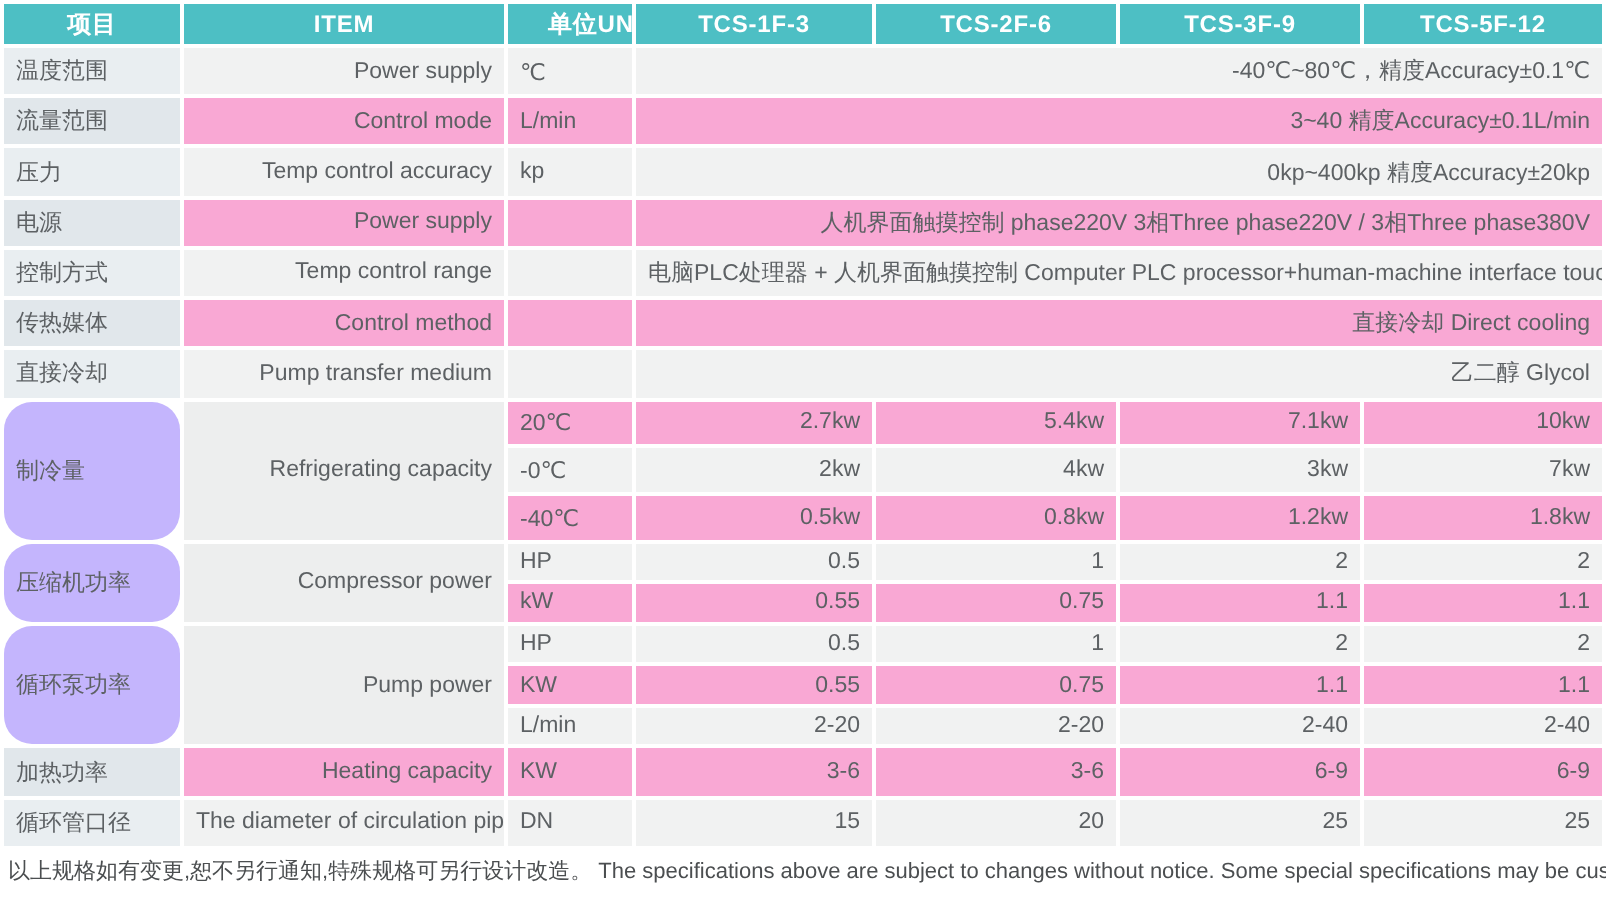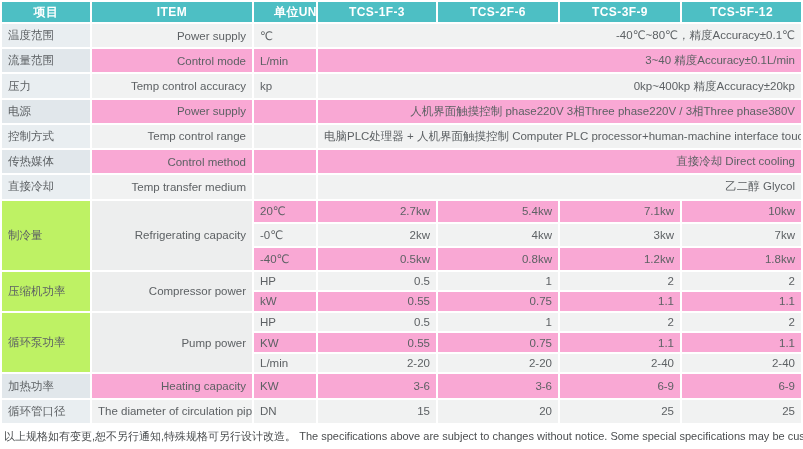--- a/index.html
+++ b/index.html
@@ -39,21 +39,21 @@
     vertical-align: middle;
   }
   td.cn   { color: #4e565d; padding-left: 13px; text-align: left; }
   td.en   { padding-left: 11px; text-align: right; }
   td.unit { padding-left: 7px;  text-align: left; }
   td.val, td.span { text-align: right; }
   tr.odd  td { background: #f1f2f2; }
   tr.even td { background: #f9a8d4; }
   tr.odd  td.cn { background: #e9eef1; }
   tr.even td.cn { background: #e1e7eb; margin-left: 24px; }
-  tr td.merged.cn { background: #bef264; }
+  tr td.merged.cn { background: #c4b5fd; border-radius: 14px; }
   tr td.merged.en { background: #edeeee; margin-left: 10px; }
   .footer {
     height: 22px;
     line-height: 20px;
     padding: 1px 4px 0 4px;
     font-size: 11px;
     color: #4b4e50;
     white-space: nowrap;
     overflow: hidden;
     background: #ffffff;
@@ -115,21 +115,21 @@
         <td class="span" colspan="4">电脑PLC处理器 + 人机界面触摸控制 Computer PLC processor+human-machine interface touch control</td>
       </tr>
       <tr class="even">
         <td class="cn">传热媒体</td>
         <td class="en">Control method</td>
         <td class="unit"></td>
         <td class="span" colspan="4">直接冷却 Direct cooling</td>
       </tr>
       <tr class="odd">
         <td class="cn">直接冷却</td>
-        <td class="en">Temp transfer medium</td>
+        <td class="en">Pump transfer medium</td>
         <td class="unit"></td>
         <td class="span" colspan="4">乙二醇 Glycol</td>
       </tr>
       <tr class="even">
         <td class="cn merged" rowspan="3">制冷量</td>
         <td class="en merged" rowspan="3">Refrigerating capacity</td>
         <td class="unit">20℃</td>
         <td class="val">2.7kw</td>
         <td class="val">5.4kw</td>
         <td class="val">7.1kw</td>

